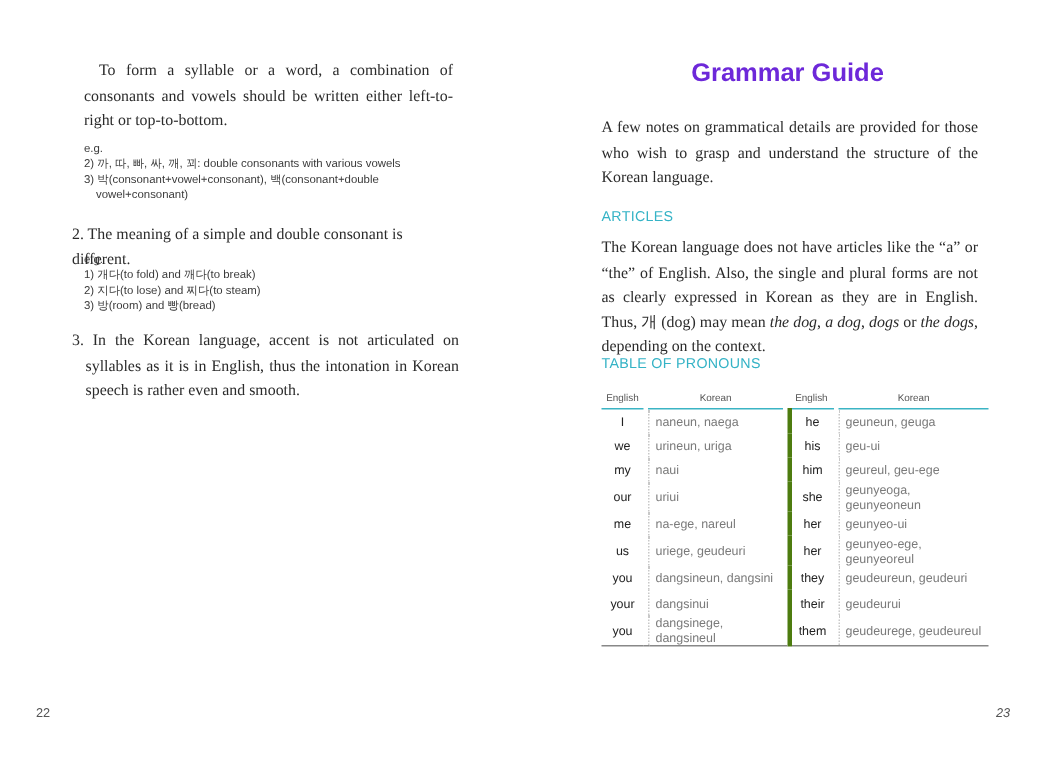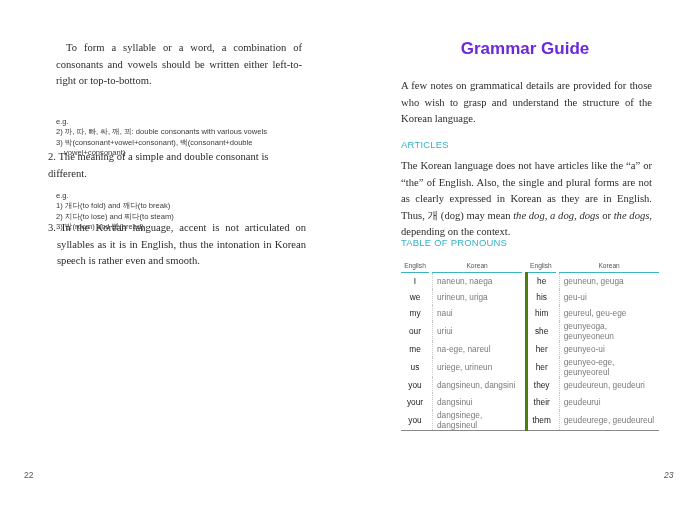--- a/index.html
+++ b/index.html
@@ -6,21 +6,21 @@
     body {
       width: 700px; height: 505px; background: #ffffff;
       position: relative; overflow: hidden;
       font-family: "Liberation Serif", serif; color: #2a2a2a;
     }
     .page { position: absolute; top: 0; height: 363px; }
     .page-left { left: 0; width: 350px; }
     .page-right { left: 350px; width: 350px; }
 
     .serif { font-family: "Liberation Serif", serif; font-size: 10.6px; line-height: 16.5px; color: #2b2b2b; }
-    .sans-small { font-family: "Liberation Sans", sans-serif; font-size: 7.6px; line-height: 10.3px; color: #3a3a3a; margin-top: 23px; }
+    .sans-small { font-family: "Liberation Sans", sans-serif; font-size: 7.6px; line-height: 10.3px; color: #3a3a3a; }
 
     
     .intro { position: absolute; left: 56px; top: 40px; width: 246px; text-align: justify; text-indent: 10px; }
     .ex1 { position: absolute; left: 56px; top: 94px; width: 250px; }
     .ex1 .item-wrap { padding-left: 8px; text-indent: -8px; }
     .point2 { position: absolute; left: 48px; top: 149px; width: 260px; }
     .ex2 { position: absolute; left: 56px; top: 168px; width: 250px; }
     .point3 { position: absolute; left: 48px; top: 220px; width: 258px; }
     .point3 .hang { padding-left: 9px; text-indent: -9px; text-align: justify; }
 
@@ -150,21 +150,21 @@
           <td style="width: 3px;"></td>
           <td class="ko">na-ege, nareul</td>
           <td style="width: 3px;"></td>
           <td class="en en2">her</td>
           <td style="width: 3px;"></td>
           <td class="ko">geunyeo-ui</td>
         </tr>
         <tr>
           <td class="en">us</td>
           <td style="width: 3px;"></td>
-          <td class="ko">uriege, urineun</td>
+          <td class="ko">uriege, geudeuri</td>
           <td style="width: 3px;"></td>
           <td class="en en2">her</td>
           <td style="width: 3px;"></td>
           <td class="ko">geunyeo-ege, geunyeoreul</td>
         </tr>
         <tr>
           <td class="en">you</td>
           <td style="width: 3px;"></td>
           <td class="ko">dangsineun, dangsini</td>
           <td style="width: 3px;"></td>

